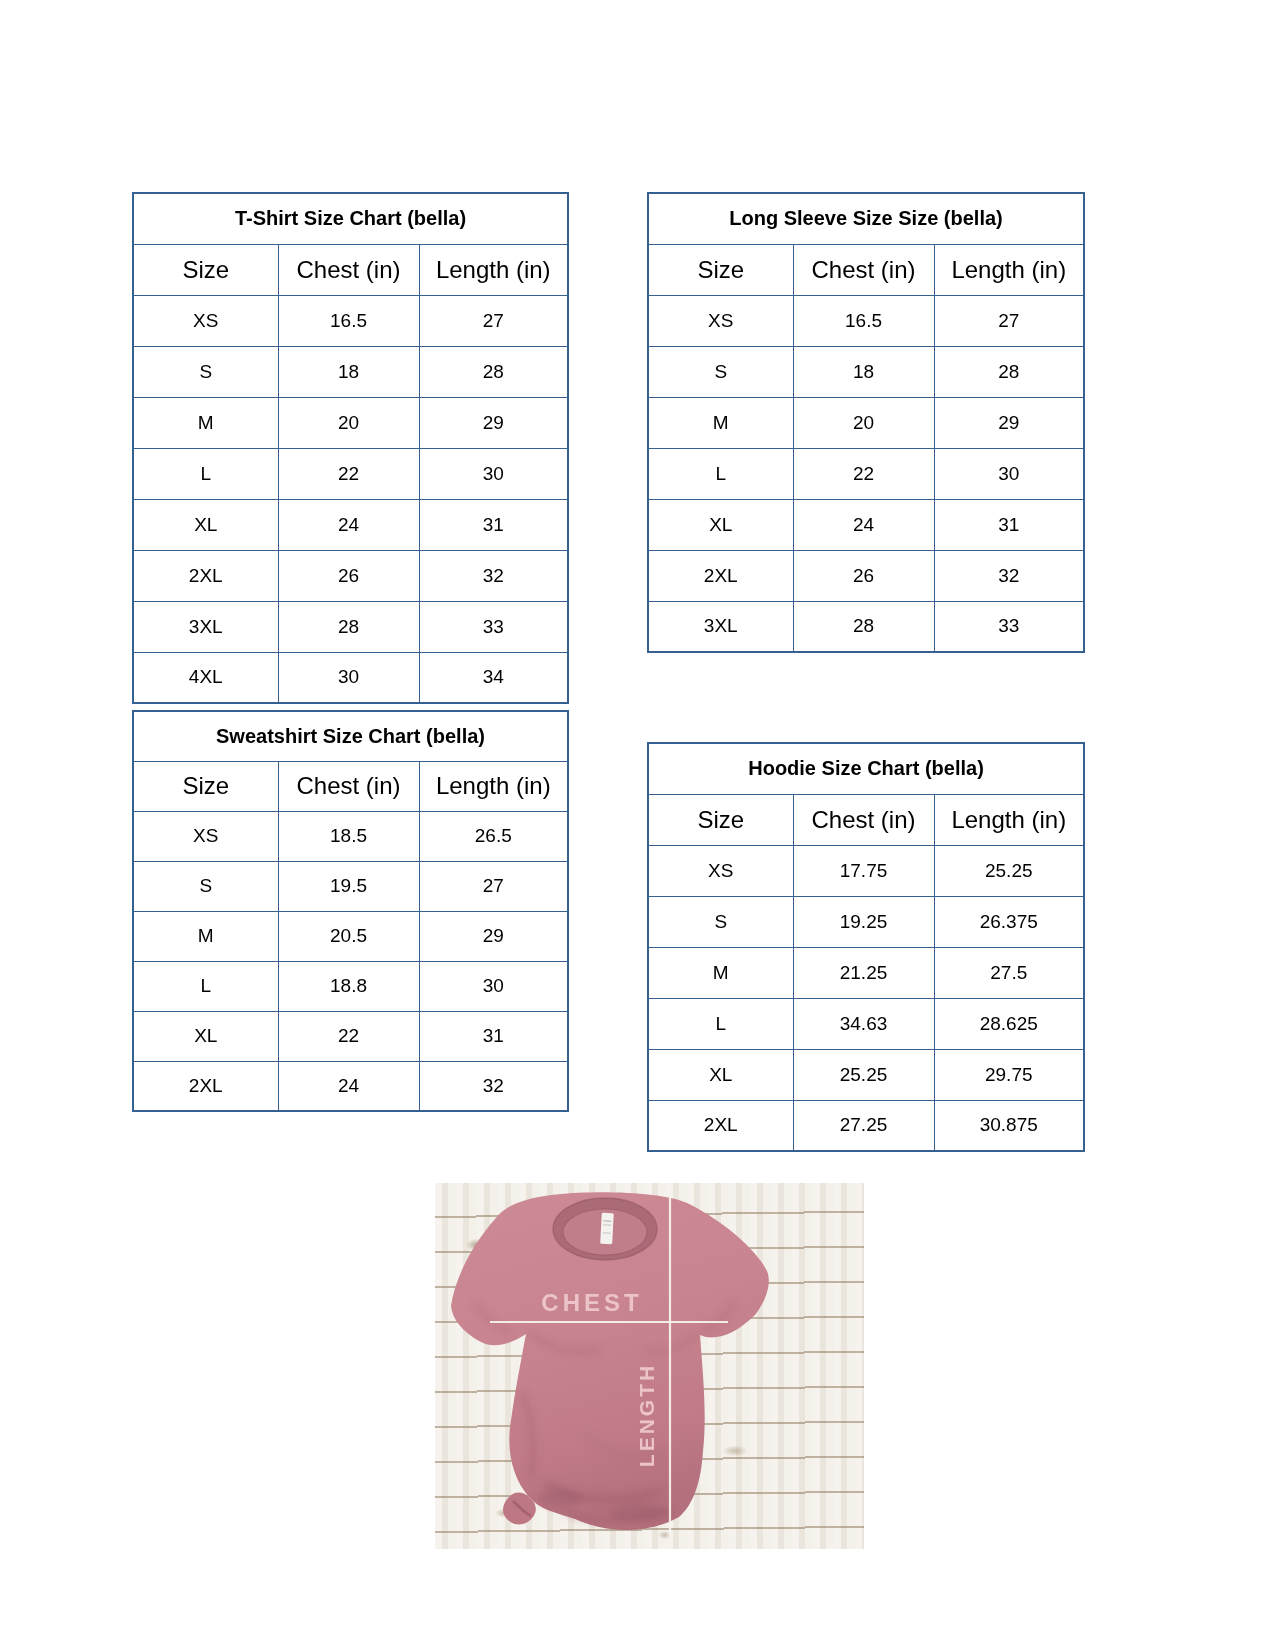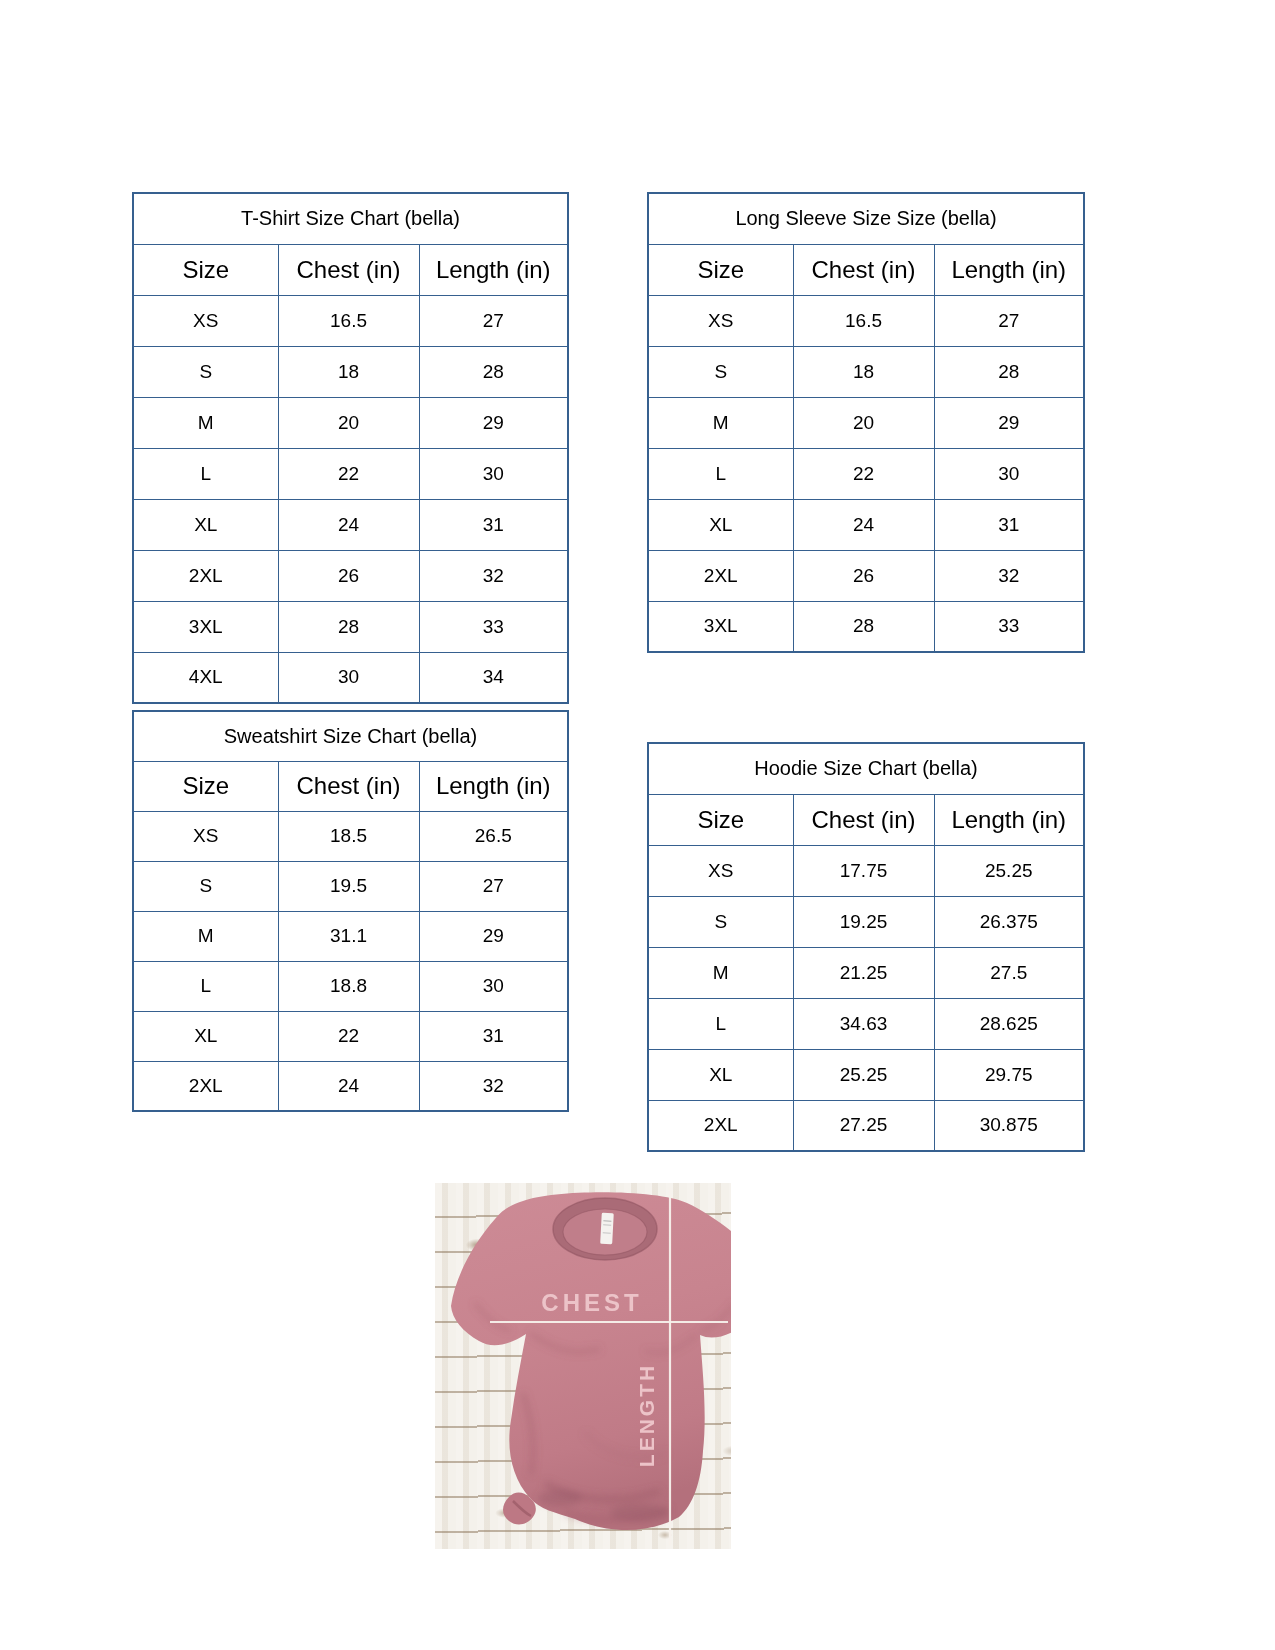--- a/index.html
+++ b/index.html
@@ -11,25 +11,25 @@
   table.size-table{
     position:absolute;border-collapse:collapse;table-layout:fixed;
     background:#fff;border:2.5px solid #36608f;
   }
   table.size-table th, table.size-table td{
     border:1.5px solid #36608f;text-align:center;vertical-align:middle;
     padding:0;font-size:19px;font-weight:400;color:#000;
   }
   table.size-table tr{height:51px;}
   table.sweatshirt tr{height:50px;}
-  table.size-table th.title-cell{font-weight:400;font-size:20px;}
+  table.size-table th.title-cell{font-weight:700;font-size:20px;}
   table.size-table th.col-head{font-weight:400;font-size:24px;}
   
   .photo{
-    position:absolute;left:435px;top:1183px;width:296px;height:366px;overflow:hidden;
+    position:absolute;left:435px;top:1183px;width:429px;height:366px;overflow:hidden;
     background-color:#f2eee7;
     background-image:
       radial-gradient(16px 9px at 42px 62px,  rgba(122,92,56,.55), rgba(122,92,56,0) 70%),
       radial-gradient(12px 7px at 318px 96px, rgba(122,92,56,.40), rgba(122,92,56,0) 70%),
       radial-gradient(18px 8px at 300px 268px,rgba(122,92,56,.35), rgba(122,92,56,0) 70%),
       radial-gradient(14px 7px at 70px 330px, rgba(122,92,56,.40), rgba(122,92,56,0) 70%),
       radial-gradient(10px 6px at 230px 352px,rgba(122,92,56,.35), rgba(122,92,56,0) 70%),
       repeating-linear-gradient(179.3deg,
         rgba(0,0,0,0) 0px, rgba(0,0,0,0) 33px,
         rgba(146,124,98,.55) 33px, rgba(146,124,98,.55) 35px),
@@ -186,21 +186,21 @@
           <td>18.5</td>
           <td>26.5</td>
         </tr>
         <tr>
           <td>S</td>
           <td>19.5</td>
           <td>27</td>
         </tr>
         <tr>
           <td>M</td>
-          <td>31.1</td>
+          <td>20.5</td>
           <td>29</td>
         </tr>
         <tr>
           <td>L</td>
           <td>18.8</td>
           <td>30</td>
         </tr>
         <tr>
           <td>XL</td>
           <td>22</td>

